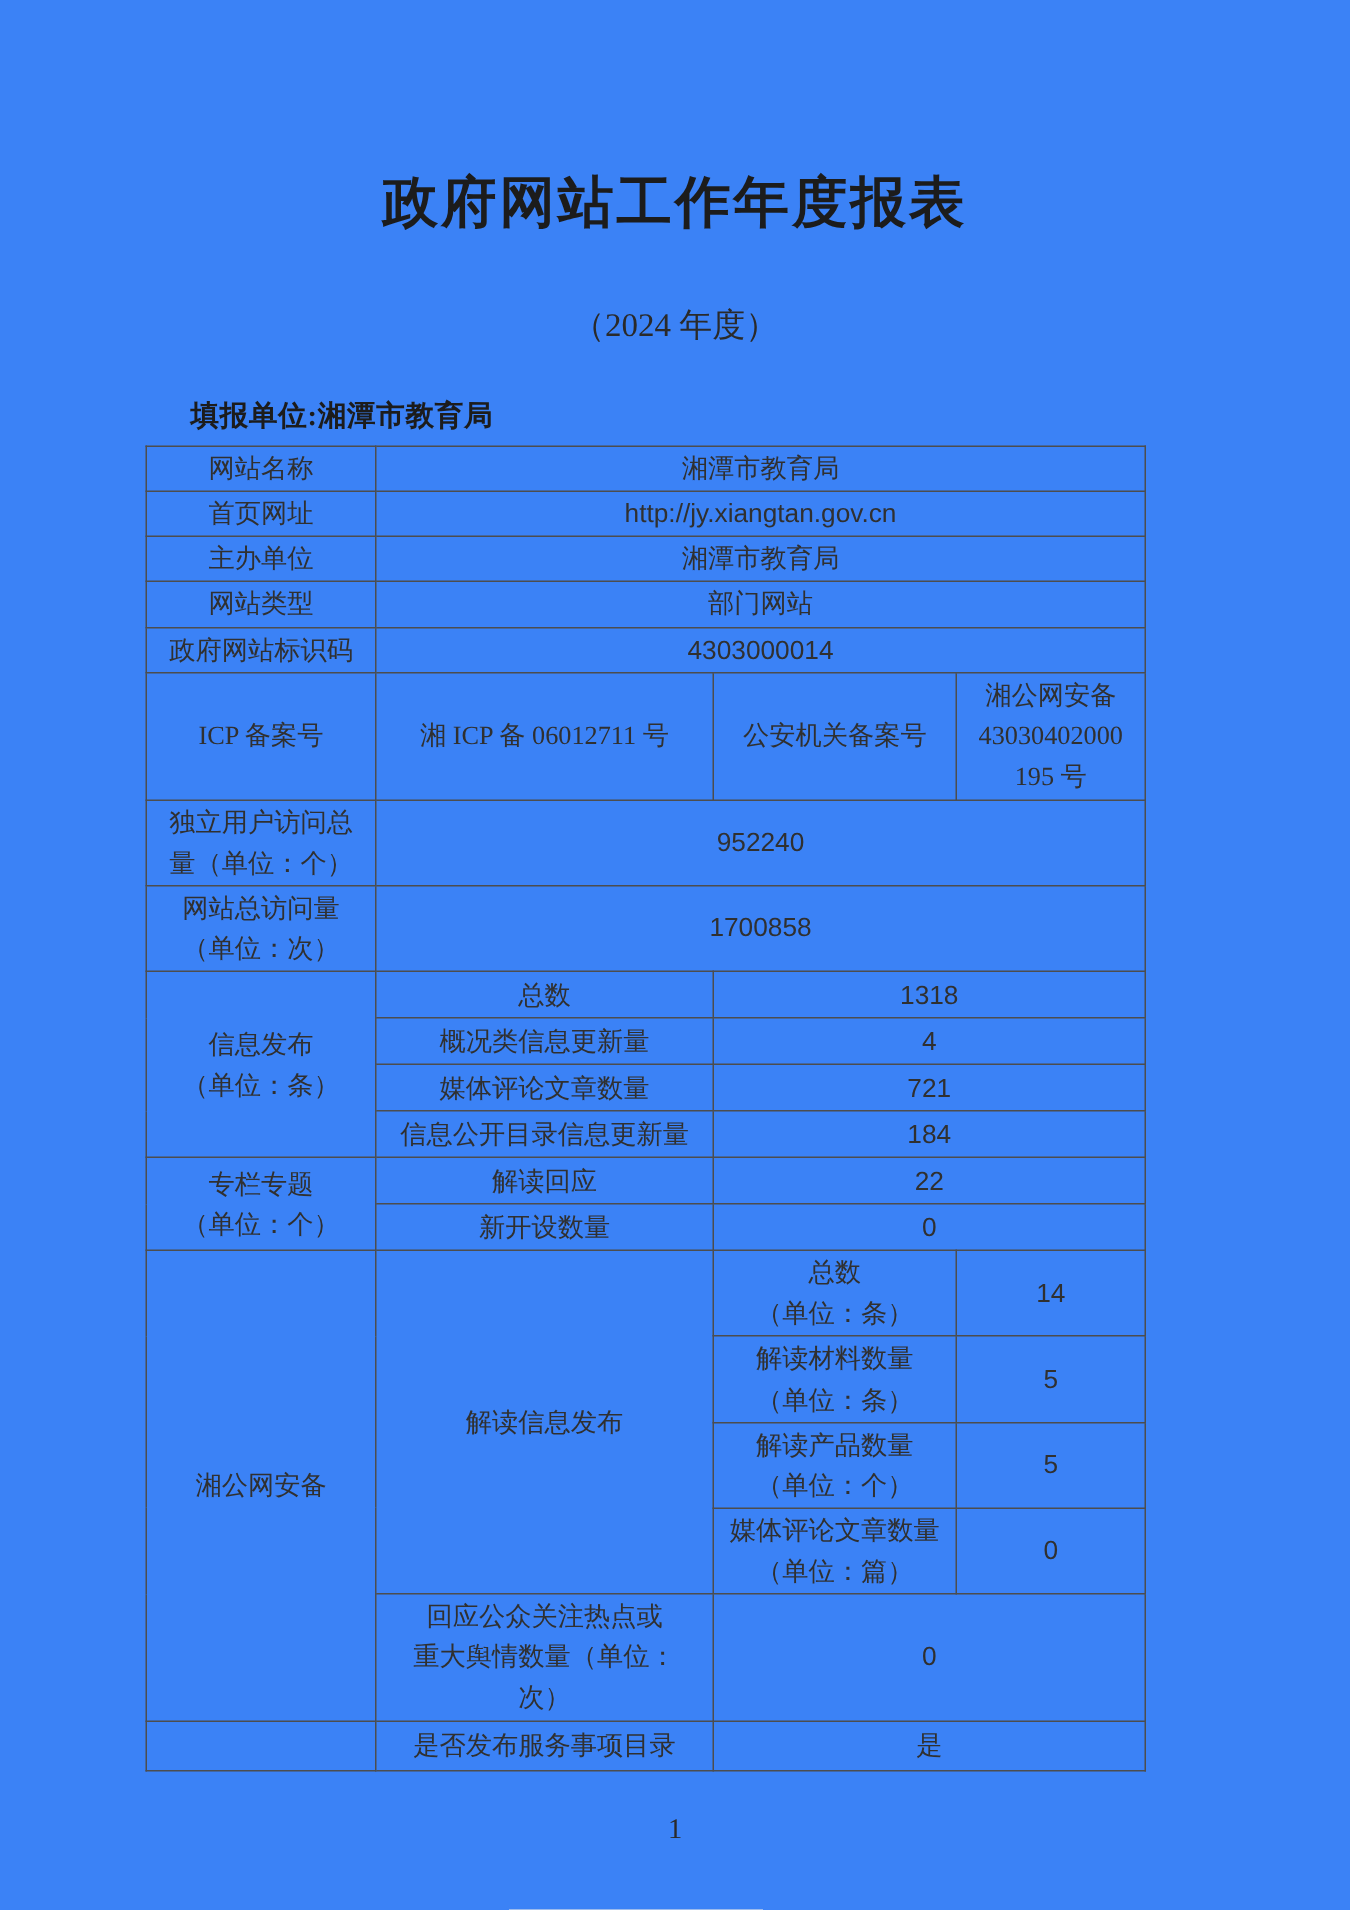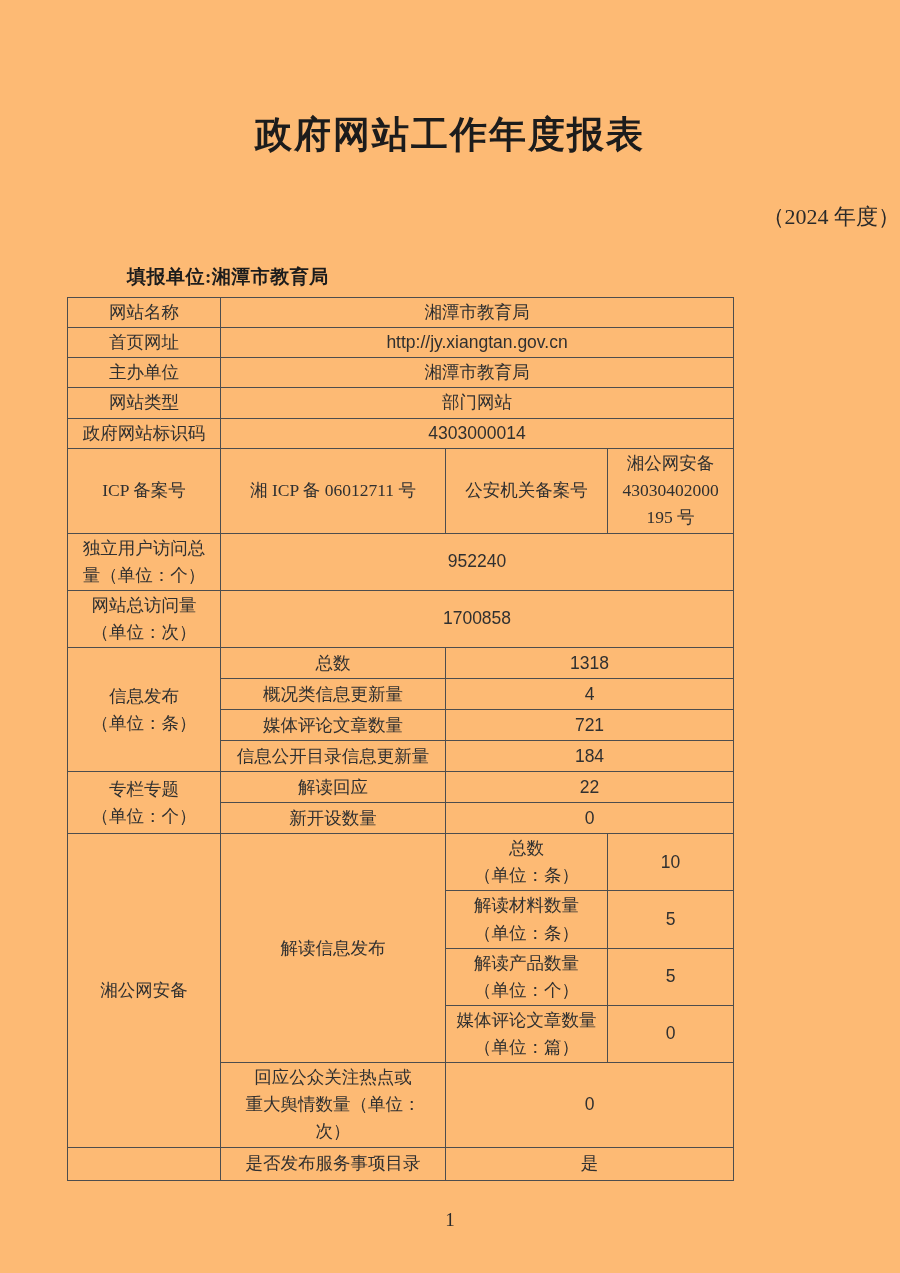--- a/index.html
+++ b/index.html
@@ -2,49 +2,49 @@
 <html><head>
 <meta charset="utf-8">
 <style>
   * { margin: 0; padding: 0; box-sizing: border-box; }
   html, body { background: #e8e8e8; }
   .page {
     position: relative;
     width: 900px;
     height: 1273px;
     margin: 0 auto;
-    background: #fdba74;
+    background: #3b82f6;
     font-family: "Liberation Serif", "DejaVu Serif", serif;
     color: #303030;
     overflow: hidden;
   }
   .doc-title {
     padding-top: 110px;
     text-align: center;
     font-family: "Liberation Sans", "DejaVu Sans", sans-serif;
     font-weight: bold;
     font-size: 37px;
     letter-spacing: 2px;
     color: #1c1c1c;
   }
   .doc-subtitle {
     margin-top: 42px;
-    text-align: right;
+    text-align: center;
     font-size: 22px;
     color: #2a2a2a;
   }
   .unit-line {
     margin: 32px 0 7px 127px;
     font-weight: bold;
     font-size: 19px;
     color: #1c1c1c;
     letter-spacing: 0.5px;
   }
   table.report {
-    margin-left: 67px;
+    margin-left: 97px;
     width: 666px;
     border-collapse: collapse;
     table-layout: fixed;
   }
   table.report td {
     border: 1.5px solid #4d4d4d;
     text-align: center;
     vertical-align: middle;
     font-size: 17.5px;
     line-height: 1.55;
@@ -148,21 +148,21 @@
       </tr>
       <tr class="h31">
         <td>新开设数量</td>
         <td colspan="2" class="mono">0</td>
       </tr>
       <tr class="h52">
         <td rowspan="5">湘公网安备</td>
         <td rowspan="4">解读信息发布</td>
         <td>总数
 （单位：条）</td>
-        <td class="mono">10</td>
+        <td class="mono">14</td>
       </tr>
       <tr class="h52">
         <td>解读材料数量
 （单位：条）</td>
         <td class="mono">5</td>
       </tr>
       <tr class="h52">
         <td>解读产品数量
 （单位：个）</td>
         <td class="mono">5</td>

